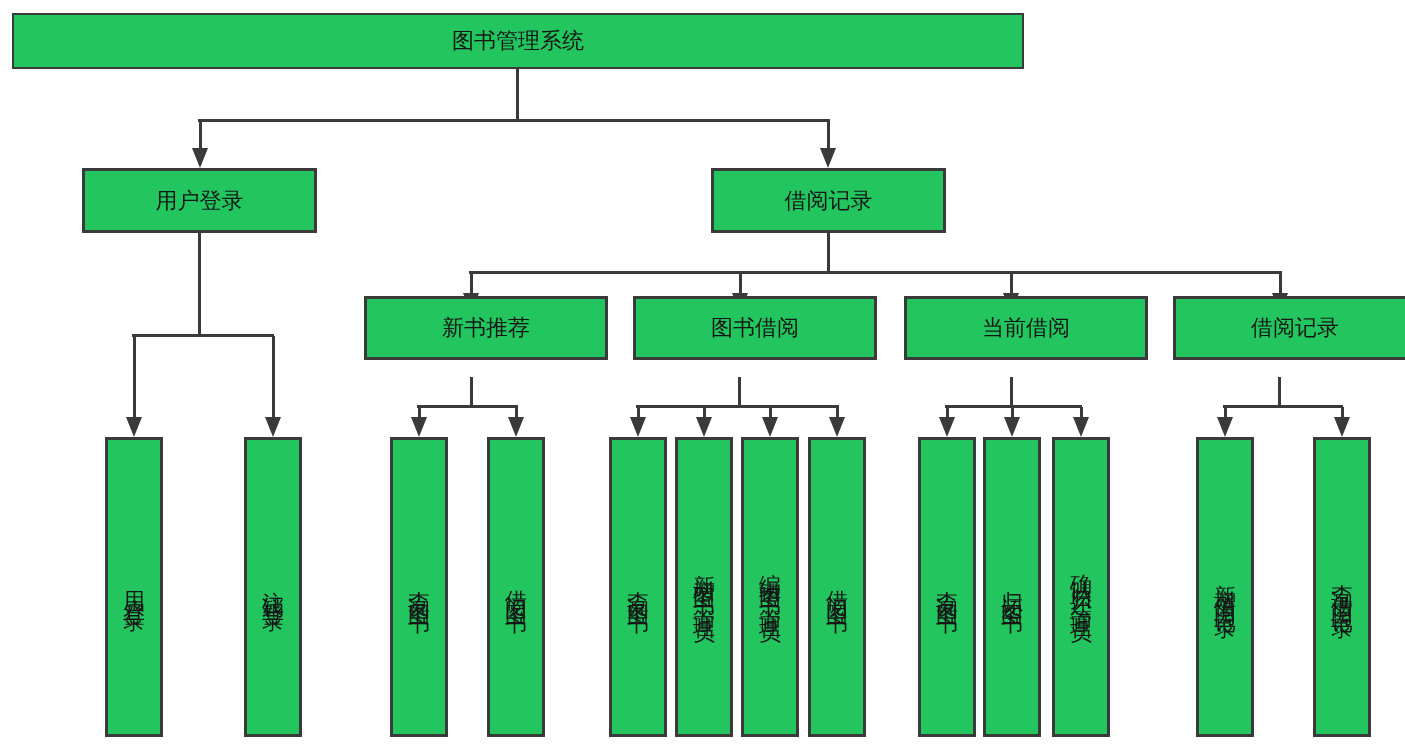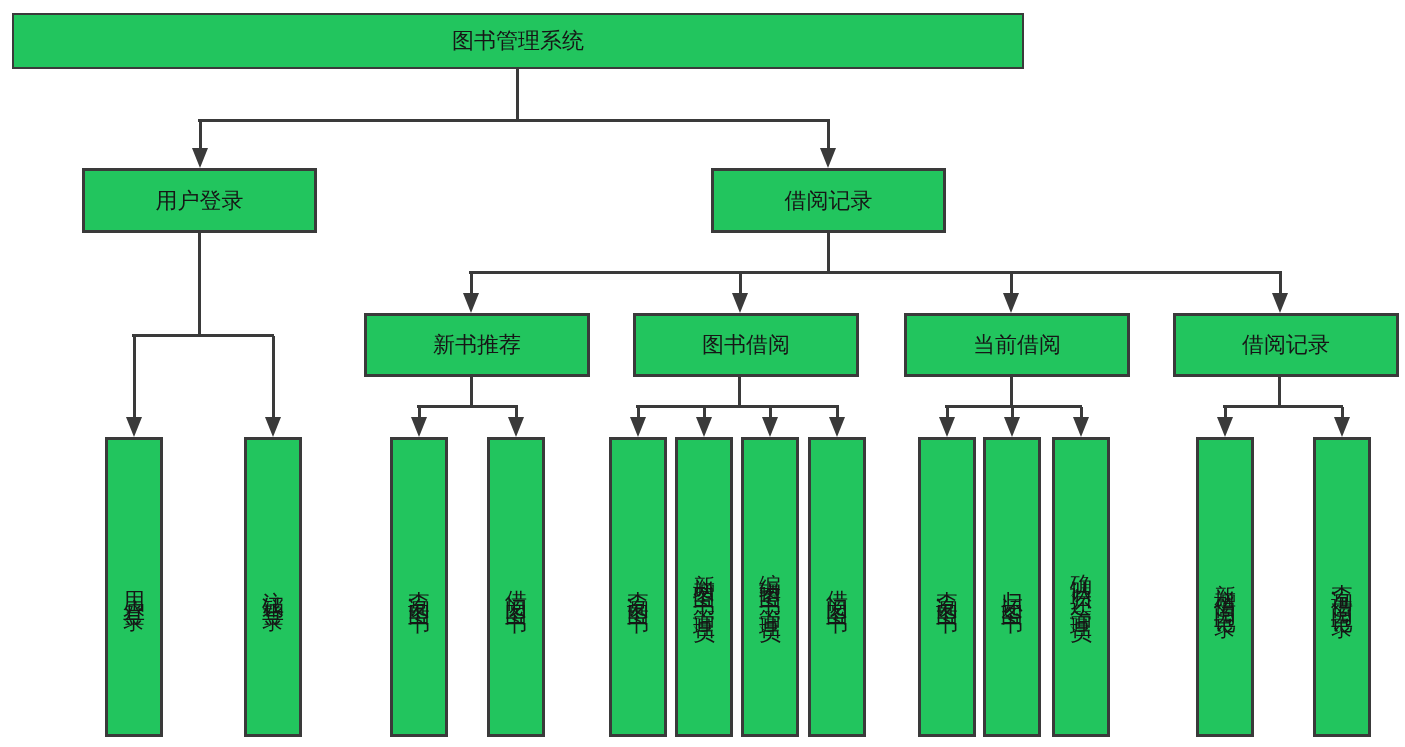--- a/index.html
+++ b/index.html
@@ -15,21 +15,21 @@
   
   .box{
     position:absolute;box-sizing:border-box;background:#22c55e;
     border:3px solid var(--line);color:var(--text);
     display:flex;align-items:center;justify-content:center;
     font-size:22px;line-height:1;text-align:center;
   }
   .root{left:12px;top:13px;width:1012px;height:56px;border-width:2px;}
   .lv2-login{left:82px;top:168px;width:235px;height:65px;}
   .lv2-mgmt{left:711px;top:168px;width:235px;height:65px;}
-  .lv3{top:313px;width:226px;height:64px;}
+  .lv3{top:296px;width:244px;height:64px;}
   .lv3-newbook{left:364px;}
   .lv3-borrow{left:633px;}
   .lv3-current{left:904px;}
   .lv3-records{left:1173px;}
   .leaf{
     top:437px;width:58px;height:300px;
     writing-mode:vertical-rl;text-orientation:mixed;
     font-size:22px;letter-spacing:7px;line-height:58px;
   }
 

